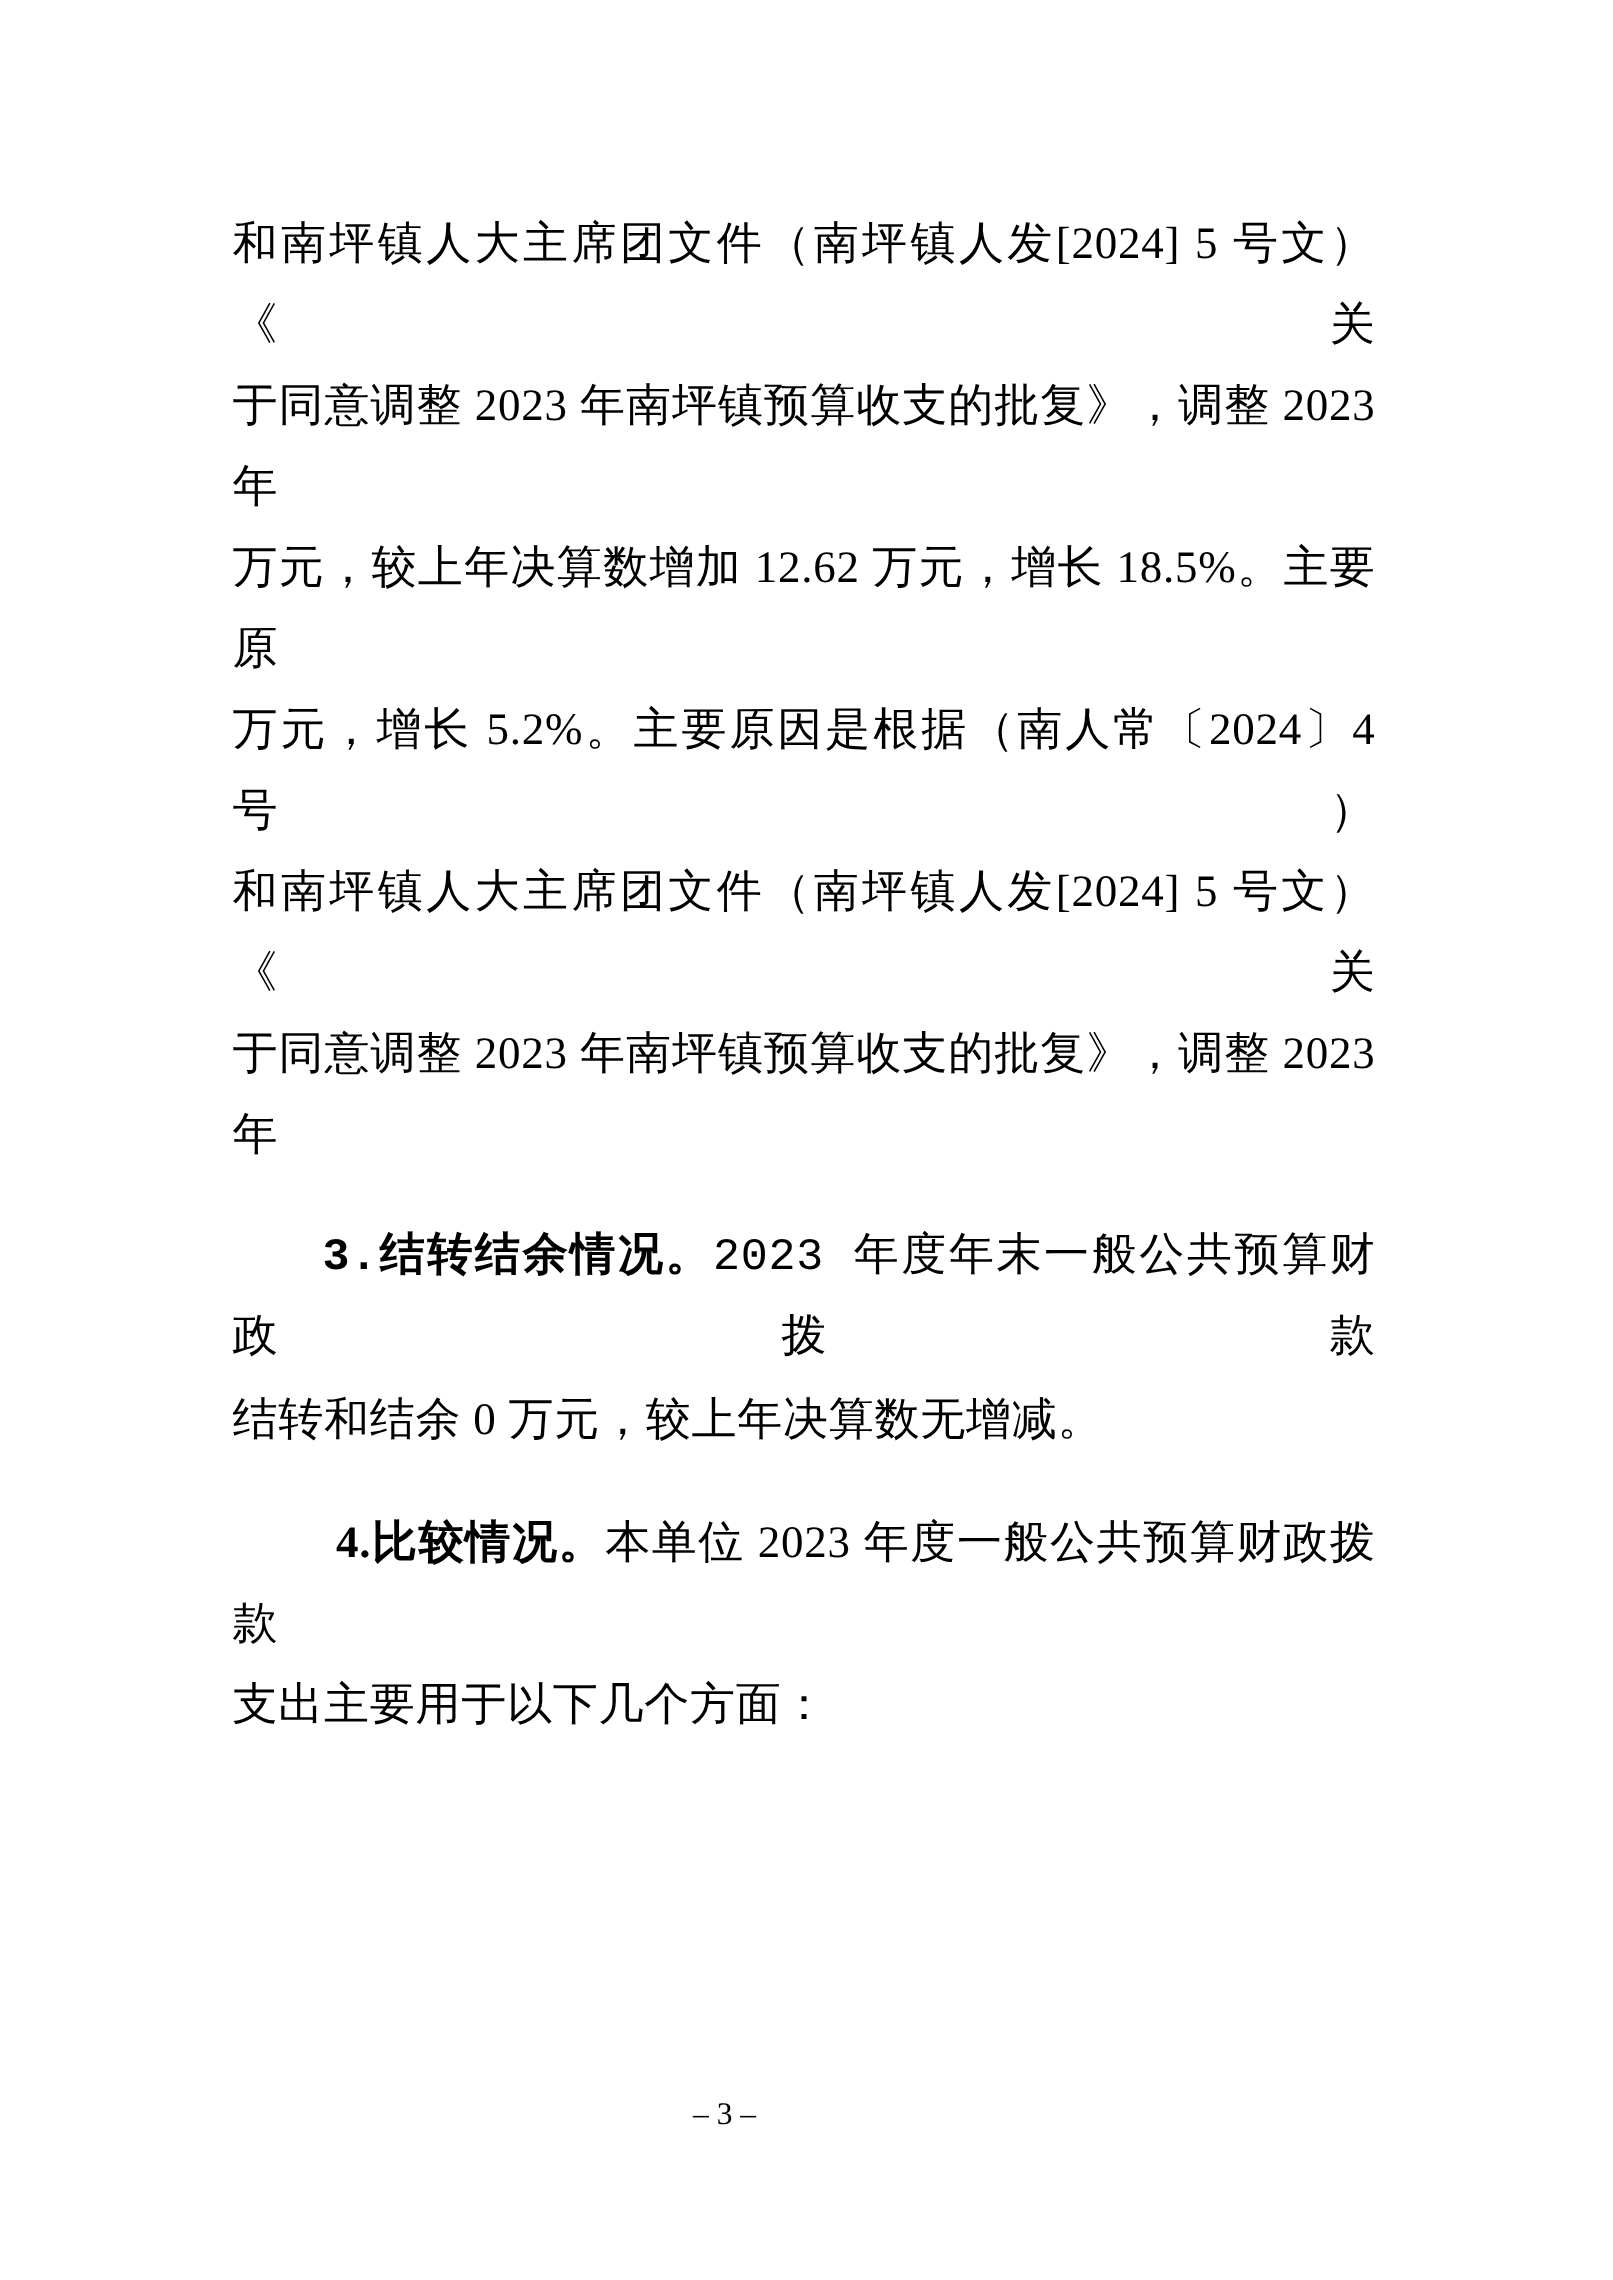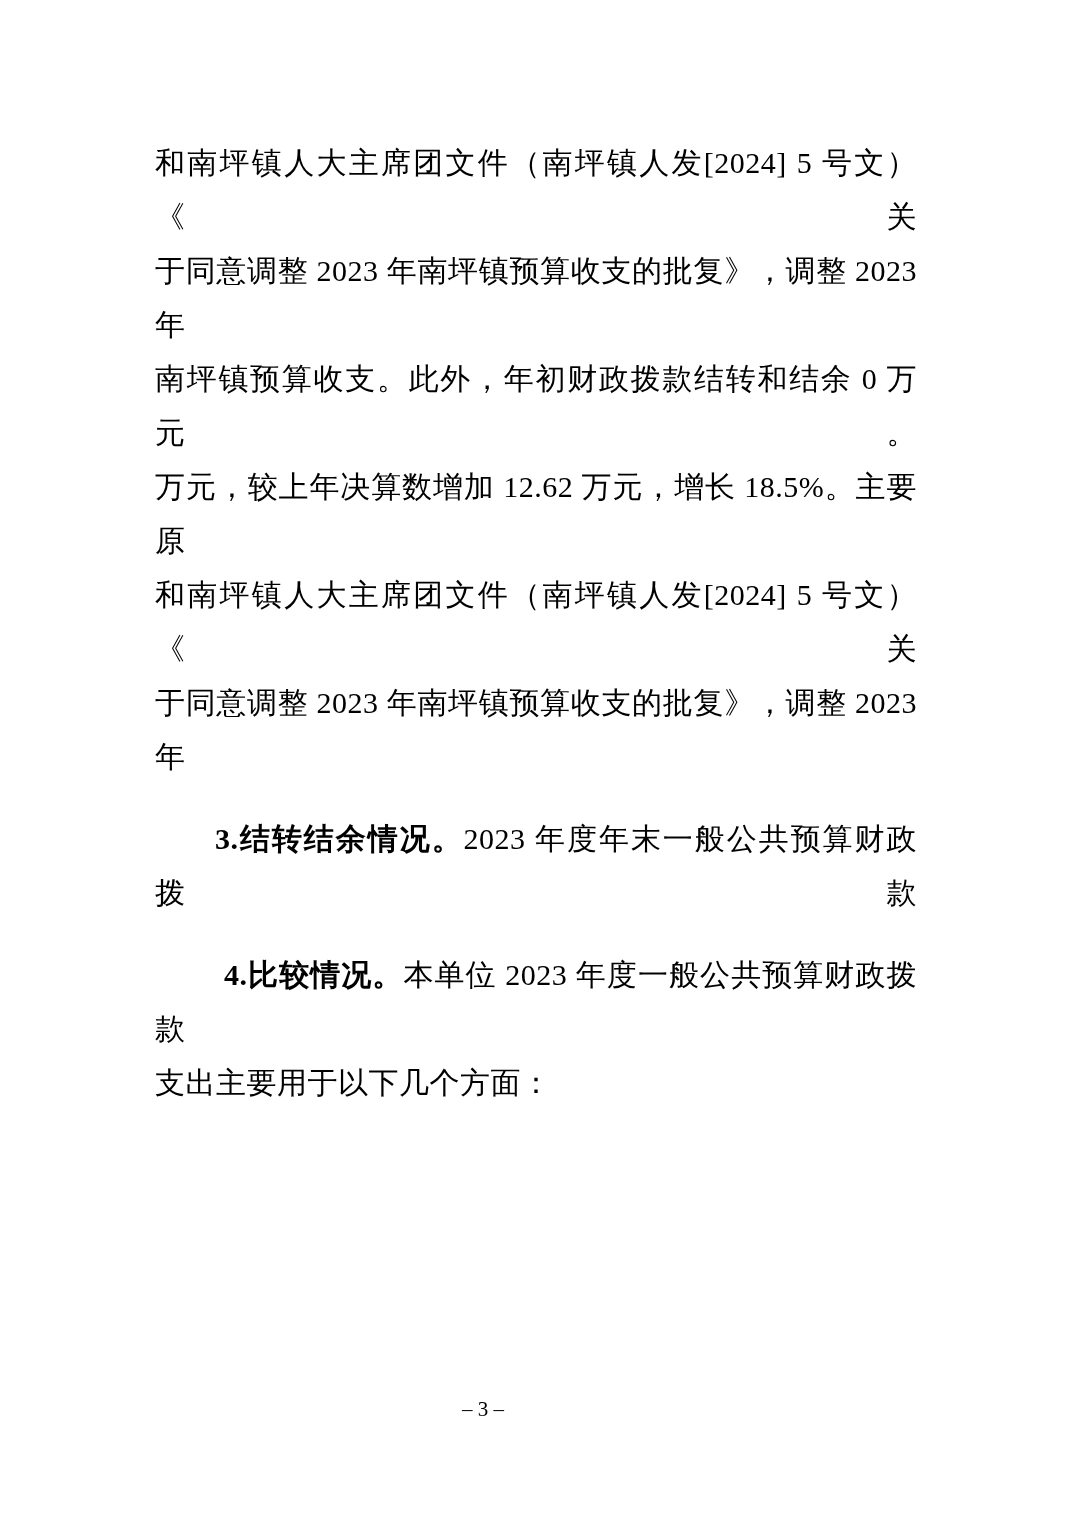--- a/index.html
+++ b/index.html
@@ -50,22 +50,23 @@
     color: #000000;
   }
 </style>
 </head>
 <body>
 
 <div class="page">
   <div class="doc-body" id="doc-body">
       <div class="line">和南坪镇人大主席团文件（南坪镇人发[2024] 5 号文）《关</div>
       <div class="line">于同意调整 2023 年南坪镇预算收支的批复》，调整 2023 年</div>
-      <div class="line">南坪镇预算收支。此外，年初财政拨款结转和结余 0 万元。</div>
       <div class="line">万元，较上年决算数增加 12.62 万元，增长 18.5%。主要原</div>
+      <div class="line">万元，增长 5.2%。主要原因是根据（南人常〔2024〕4 号）</div>
       <div class="line">和南坪镇人大主席团文件（南坪镇人发[2024] 5 号文）《关</div>
       <div class="line">于同意调整 2023 年南坪镇预算收支的批复》，调整 2023 年</div>
-      <div class="line gap" style="text-indent: 2em;"><b>3.结转结余情况。</b>2023 年度年末一般公共预算财政拨款</div>
+      <div class="line gap" style="text-indent: 2em; font-family: Liberation Mono, monospace;"><b>3.结转结余情况。</b>2023 年度年末一般公共预算财政拨款</div>
+      <div class="line no-stretch">结转和结余 0 万元，较上年决算数无增减。</div>
       <div class="line gap" style="text-indent: 2.3em; font-family: Liberation Serif, serif;"><b>4.比较情况。</b>本单位 2023 年度一般公共预算财政拨款</div>
       <div class="line no-stretch">支出主要用于以下几个方面：</div>
     </div>
   <div class="footer">– 3 –</div>
 </div>
 
 </body></html>

